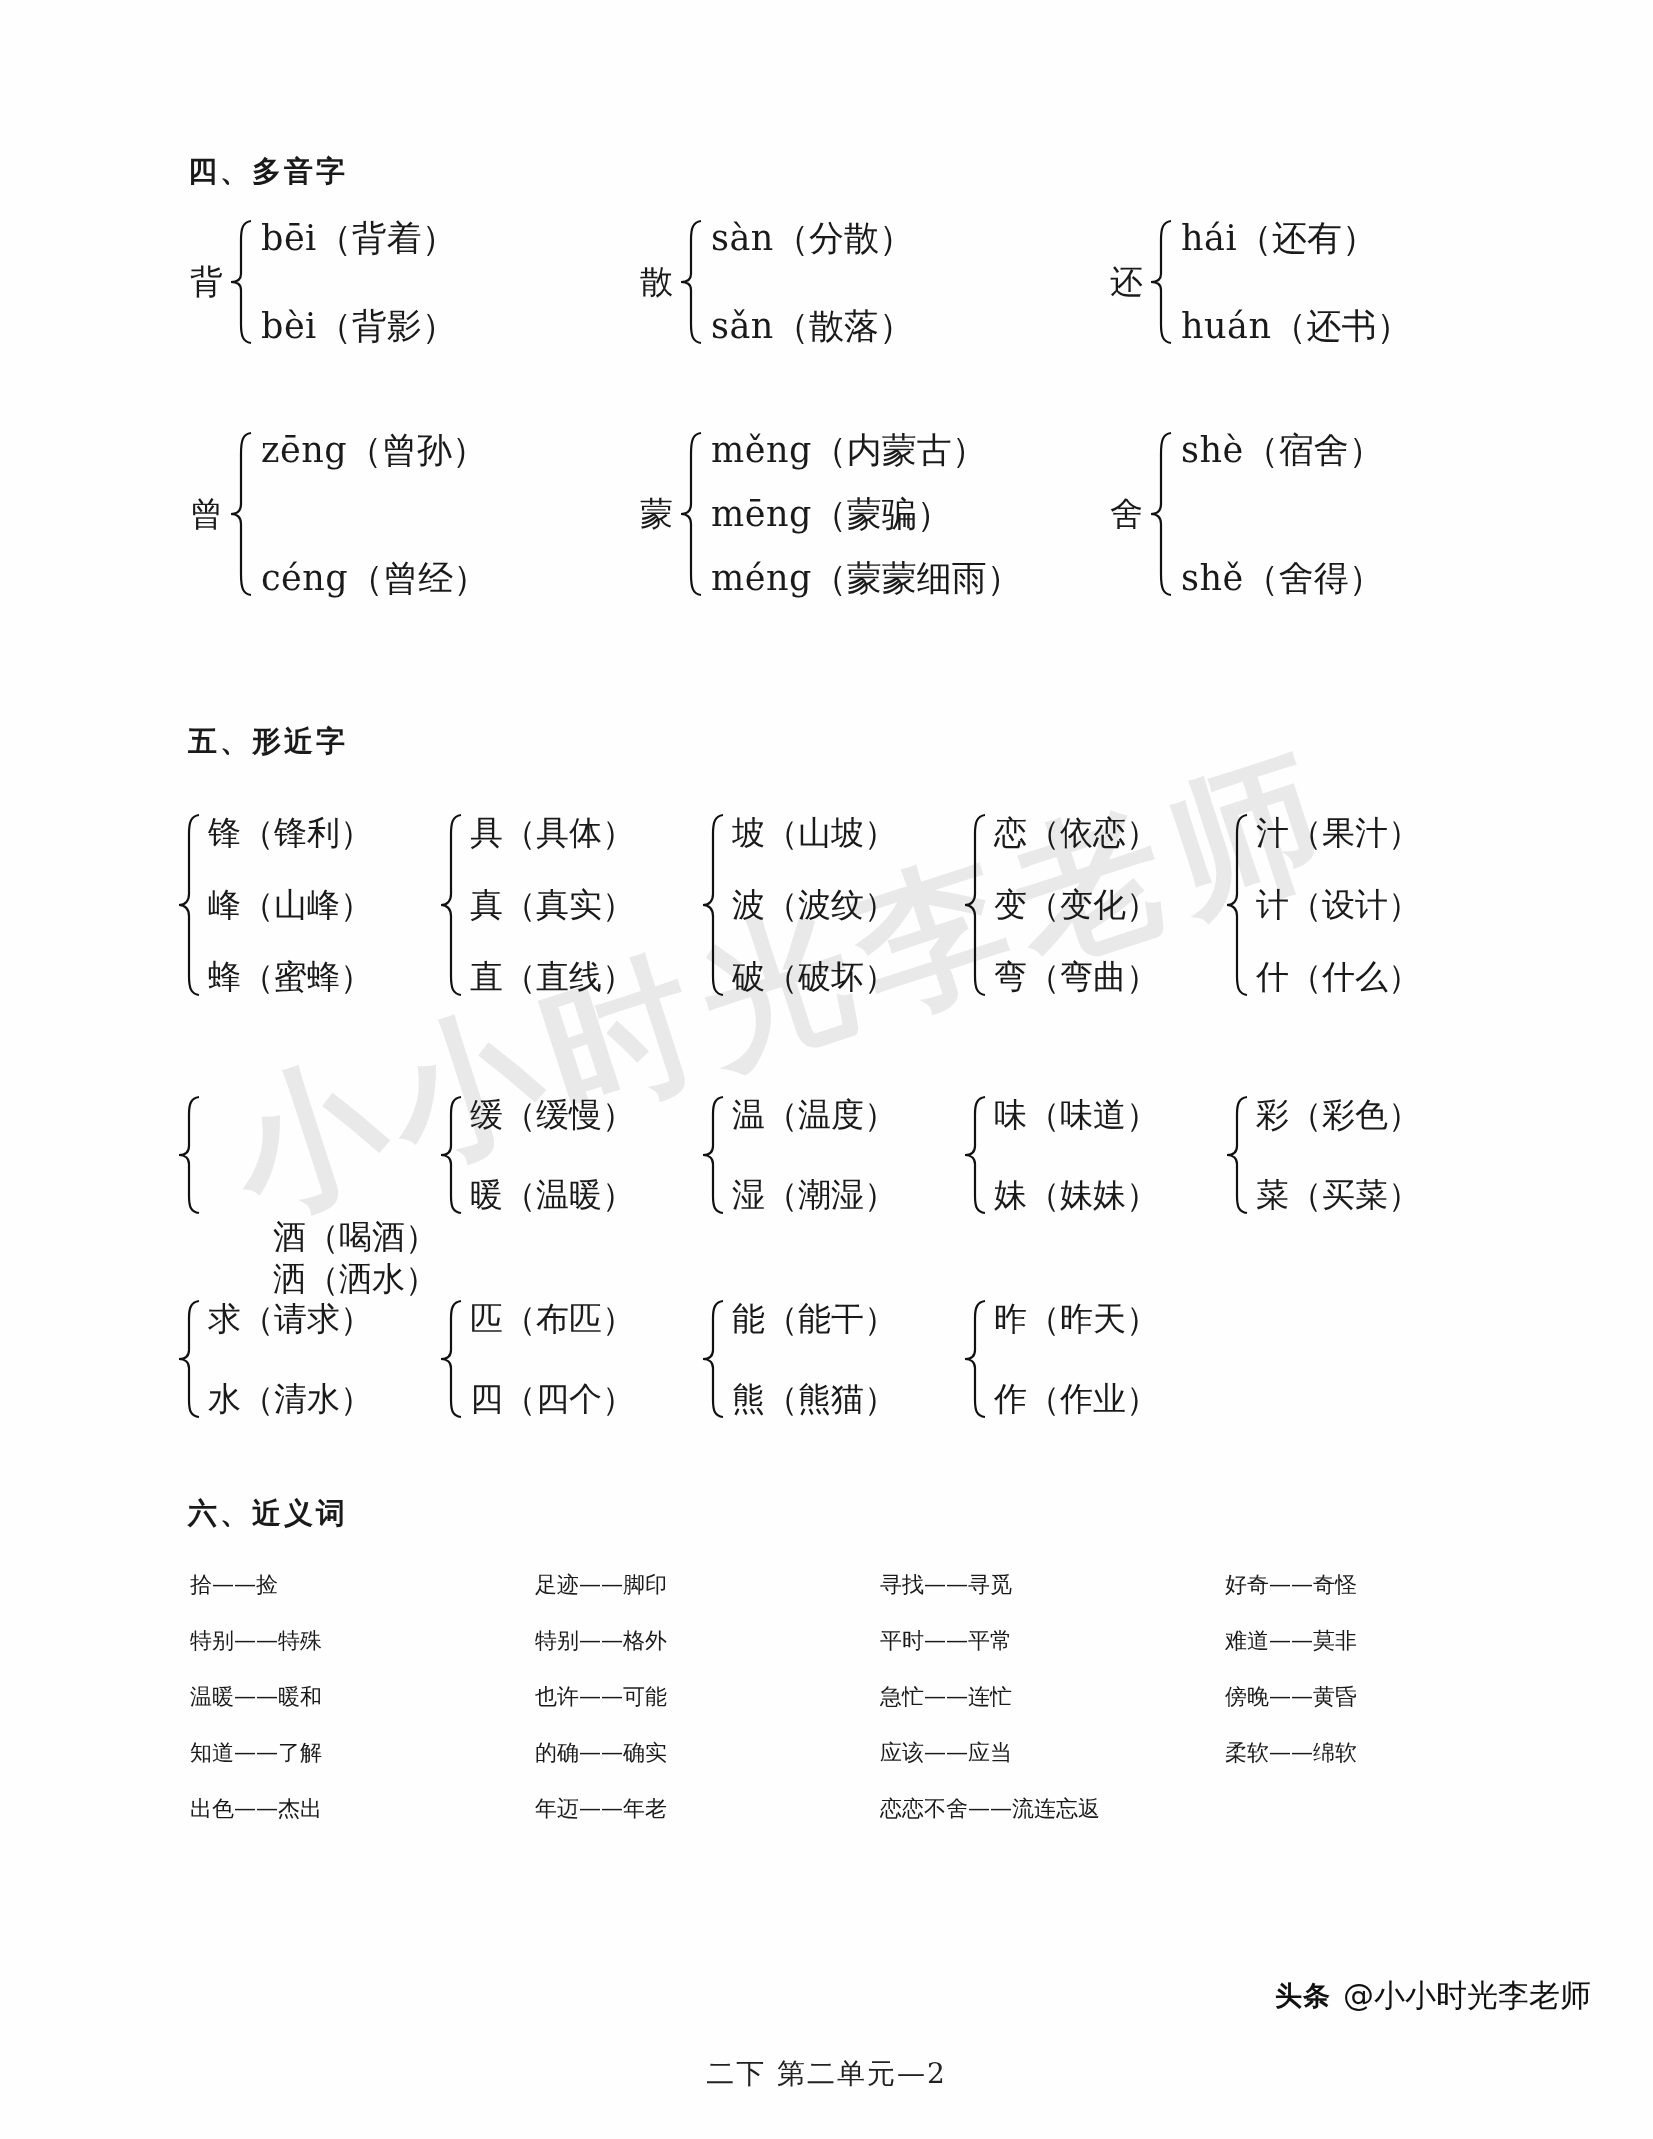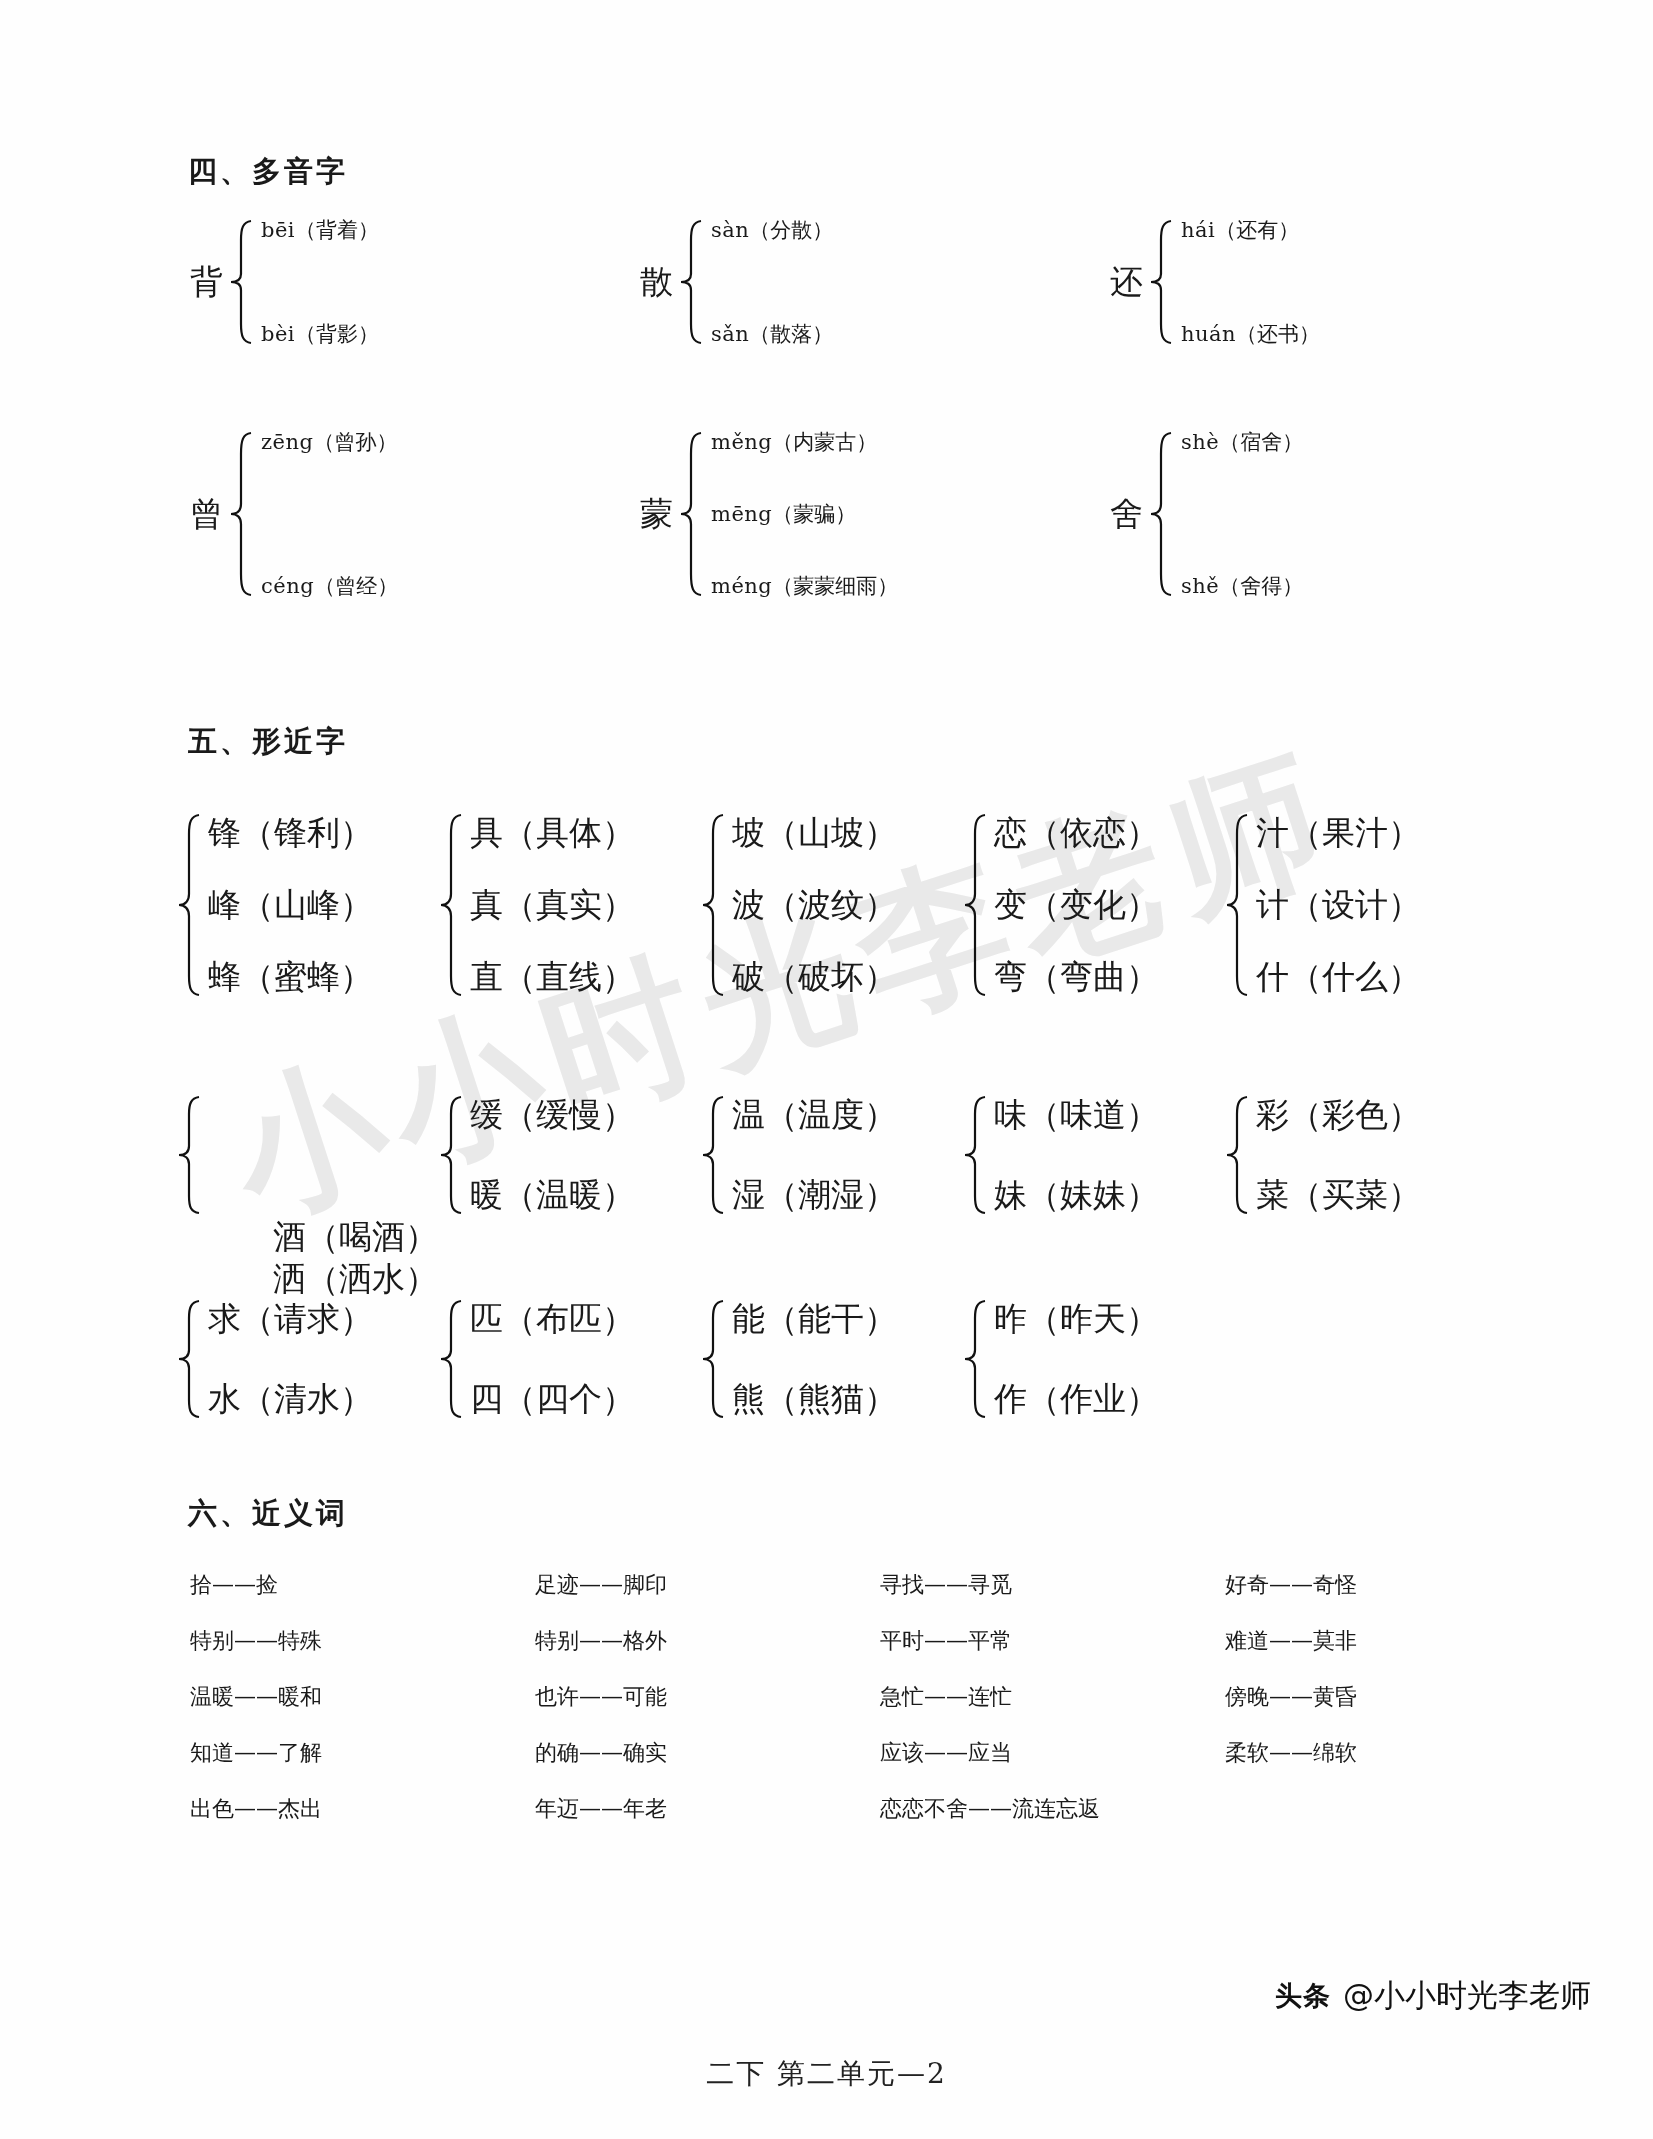--- a/index.html
+++ b/index.html
@@ -74,21 +74,21 @@
     flex: 0 0 26px;
   }
   .brace svg { display: block; width: 26px; height: 100%; }
   .poly-rows {
     display: flex;
     flex-direction: column;
     justify-content: space-between;
     padding-left: 8px;
   }
   .poly-row {
-    font-size: 21px;
+    font-size: 35px;
     white-space: nowrap;
     line-height: 1.15;
     font-family: "DejaVu Serif", "Liberation Serif", serif;
   }
   .py { letter-spacing: 0.5px; }
 
   
   .sim-grid {
     display: grid;
     grid-template-columns: repeat(5, 1fr);

